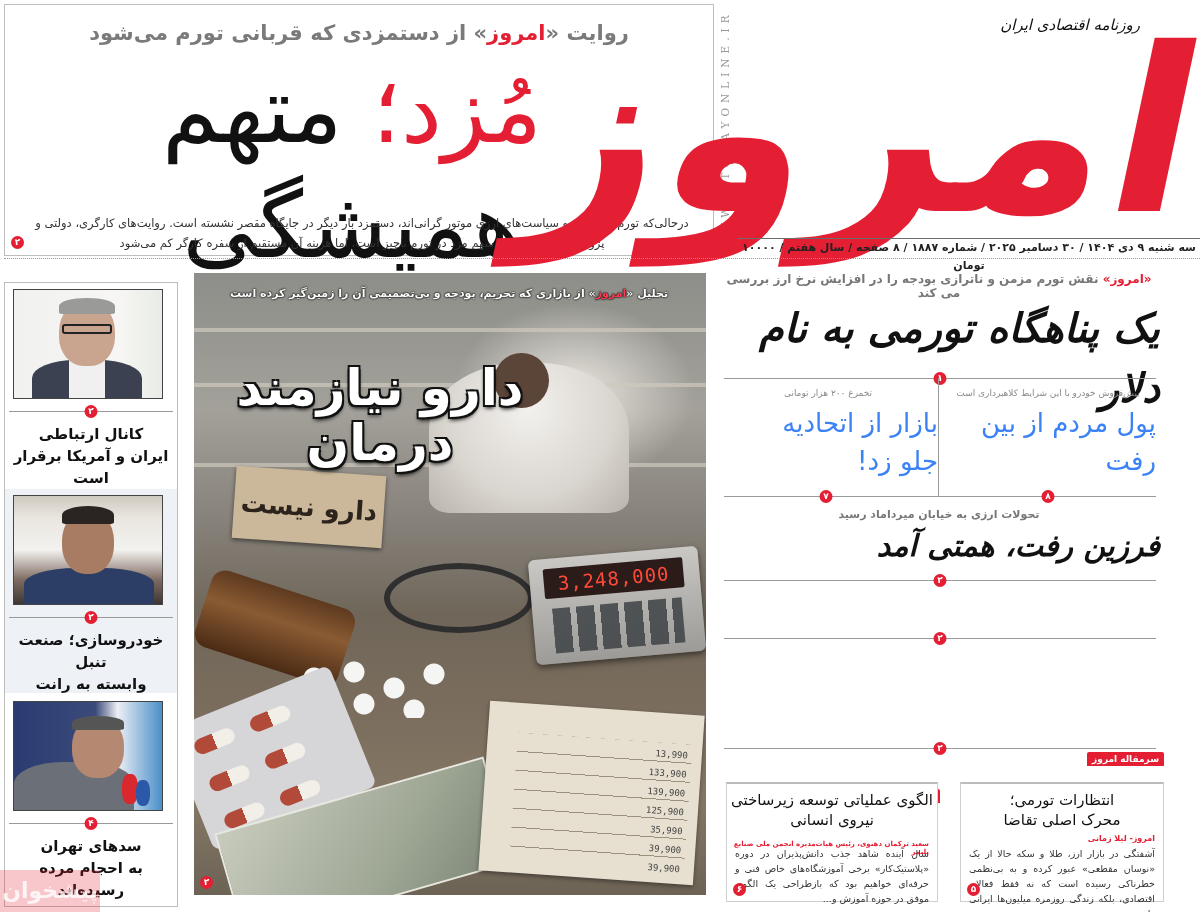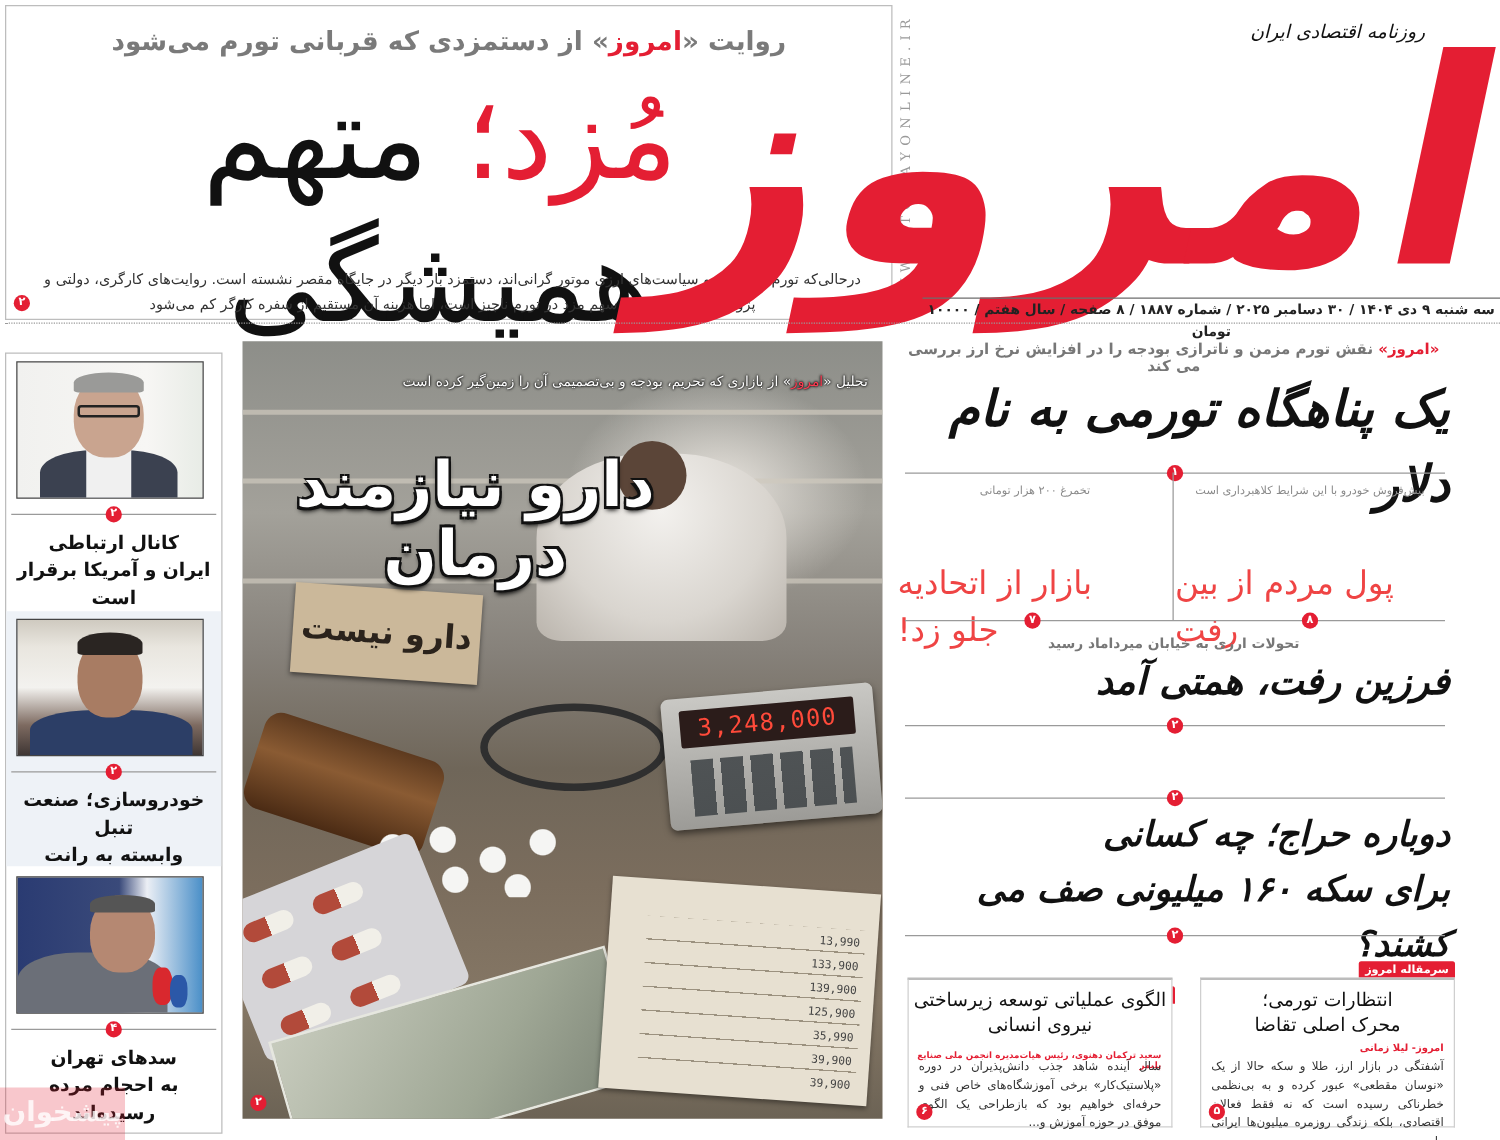--- a/index.html
+++ b/index.html
@@ -43,21 +43,21 @@
   .photo-3 { background: linear-gradient(90deg,#2a3b72 0%,#3a4a7a 55%,#eceff5 70%,#4a8fc8 100%); }
   .head { position: absolute; border-radius: 48% 48% 44% 44%; }
   .suit { position: absolute; border-radius: 40% 40% 0 0; }
 
   
   #cover { position: absolute; left: 194px; top: 273px; width: 512px; height: 622px; overflow: hidden;
     background:
       radial-gradient(ellipse 120px 90px at 380px 120px, #e9e5df 0%, rgba(233,229,223,0) 100%),
       linear-gradient(180deg,#8d8e89 0%,#a3a19a 22%,#86817a 40%,#6f6659 55%,#7b6d5d 70%,#857765 85%,#6c6355 100%); }
   .shelf { position: absolute; left: 0; right: 0; height: 4px; background: #cfc9bd; opacity: .7; }
-  #cover-kicker { position: absolute; top: 14px; left: 10px; right: 12px; text-align: right; font-size: 11px; font-weight: normal; color: #fff; text-shadow: 0 0 2px #000, 0 0 2px #000; margin-top: 12px; }
+  #cover-kicker { position: absolute; top: 14px; left: 10px; right: 12px; text-align: center; font-size: 11px; font-weight: bold; color: #fff; text-shadow: 0 0 2px #000, 0 0 2px #000; }
   #cover-kicker .red { color: #ff3b52; }
   #cover-title { position: absolute; top: 44px; left: 10px; right: 150px; text-align: center; font-size: 50px; font-weight: bold; color: #fff; line-height: 1.1;
     text-shadow: -2px -2px 0 #111, 2px -2px 0 #111, -2px 2px 0 #111, 2px 2px 0 #111, 0 3px 4px #000; margin-top: 44px; }
   #cover-sign { position: absolute; left: 40px; top: 198px; width: 150px; height: 72px; background: #cbb89a; transform: rotate(4deg); box-shadow: 0 2px 4px rgba(0,0,0,.5); text-align: center; font-size: 26px; font-weight: bold; color: #2b231c; line-height: 72px; }
   #cover-person { position: absolute; left: 235px; top: 90px; width: 200px; height: 150px; border-radius: 45% 45% 10% 10%; background: radial-gradient(ellipse at 50% 30%, #f3f1ee 0%, #d9d5cf 60%, #b9b3ab 100%); }
   #cover-person-head { position: absolute; left: 300px; top: 80px; width: 55px; height: 55px; border-radius: 50%; background: #5b4538; }
   #cover-calc { position: absolute; left: 338px; top: 280px; width: 170px; height: 105px; background: linear-gradient(180deg,#c9c8c4,#9c9b97); border-radius: 6px; transform: rotate(-5deg); box-shadow: 0 3px 6px rgba(0,0,0,.5); }
   #cover-calc-display { position: absolute; left: 14px; top: 10px; width: 140px; height: 30px; background: #2b1c1a; border-radius: 2px; color: #ff4a3a; font-family: "DejaVu Sans Mono", monospace; font-size: 19px; line-height: 30px; text-align: center; direction: ltr; letter-spacing: 1px; }
   .calc-keys { position: absolute; left: 20px; top: 50px; width: 130px; height: 45px; background: repeating-linear-gradient(90deg,#3d4245 0 18px,transparent 18px 24px); opacity: .85; }
   #cover-stetho { position: absolute; left: 190px; top: 290px; width: 150px; height: 70px; border: 6px solid #2f2f2f; border-radius: 50%; }
@@ -73,21 +73,21 @@
 
   
   #right { position: absolute; left: 718px; top: 264px; width: 482px; height: 648px; }
   .kicker { position: absolute; left: 0; right: 0; text-align: center; font-size: 11px; font-weight: bold; color: #777; }
   .kicker .red { color: #e41e33; }
   .headline { position: absolute; left: 0; right: 0; text-align: right; font-weight: bold; color: #111; font-style: italic; }
   .rule { position: absolute; height: 0; border-top: 1px solid #9a9a9a; }
   .rule .page-badge { position: absolute; left: 50%; top: -7px; transform: translateX(-50%); }
   .vrule { position: absolute; width: 0; border-left: 1px solid #9a9a9a; }
   .small-kicker { position: absolute; text-align: center; font-size: 9px; color: #8a8a8a; }
-  .sub-headline { position: absolute; text-align: left; font-size: 26px; color: #ef4444; line-height: 38px; margin-top: 44px; }
+  .sub-headline { position: absolute; text-align: right; font-size: 26px; color: #3b82f6; line-height: 38px; }
 
   
   .card-tag { position: absolute; background: #e41e33; color: #fff; font-size: 9px; padding: 2px 5px; border-radius: 2px 2px 0 0; font-weight: bold; }
   .card { position: absolute; border: 1px solid #cfcfcf; border-top: 2px solid #bcbcbc; background: #fff; }
   .card-title { position: absolute; left: 0; right: 0; text-align: center; font-size: 15px; line-height: 20px; color: #111; }
   .card-author { position: absolute; right: 8px; font-size: 8px; color: #e41e33; font-weight: bold; }
   .card-body { position: absolute; left: 8px; right: 8px; font-size: 9.5px; line-height: 15px; color: #333; text-align: justify; }
   .card .page-badge { position: absolute; left: 6px; bottom: 5px; }
 
   
@@ -241,29 +241,25 @@
     <div class="headline" style="top:260px; font-size:30px; line-height:44px; padding-right:40px;">فرزین رفت، همتی آمد</div>
   </div>
   <div class="rule" style="left:6px; right:44px; top:316px;">
       <span class="page-badge">۲</span>
     </div>
 
   <div class="rule" style="left:6px; right:44px; top:374px;">
       <span class="page-badge">۲</span>
     </div>
 
-  <div class="headline" style="top:382px; font-size:28px; line-height:44px; padding-right:40px;">
-      <div>دوباره حراج؛ چه کسانی</div>
-      <div>برای سکه ۱۶۰ میلیونی صف می کشند؟</div>
-    </div>
   <div class="rule" style="left:6px; right:44px; top:484px;">
       <span class="page-badge">۲</span>
     </div>
 
-  <span class="card-tag" style="right:36px; top:505px;">سرمقاله امروز</span>
+  <span class="card-tag" style="right:36px; top:488px;">سرمقاله امروز</span>
   <div class="card" style="right:36px; top:518px; width:204px; height:120px;">
     <div class="card-title" style="top:6px;">
         <div>انتظارات تورمی؛</div>
         <div>محرک اصلی تقاضا</div>
       </div>
     <div class="card-author" style="top:50px;">امروز- لیلا زمانی</div>
     <div class="card-body" style="top:62px;">آشفتگی در بازار ارز، طلا و سکه حالا از یک «نوسان مقطعی» عبور کرده و به بی‌نظمی خطرناکی رسیده است که نه فقط فعالان اقتصادی، بلکه زندگی روزمره میلیون‌ها ایرانی را ...</div>
     <span class="page-badge">۵</span>
   </div>
 

